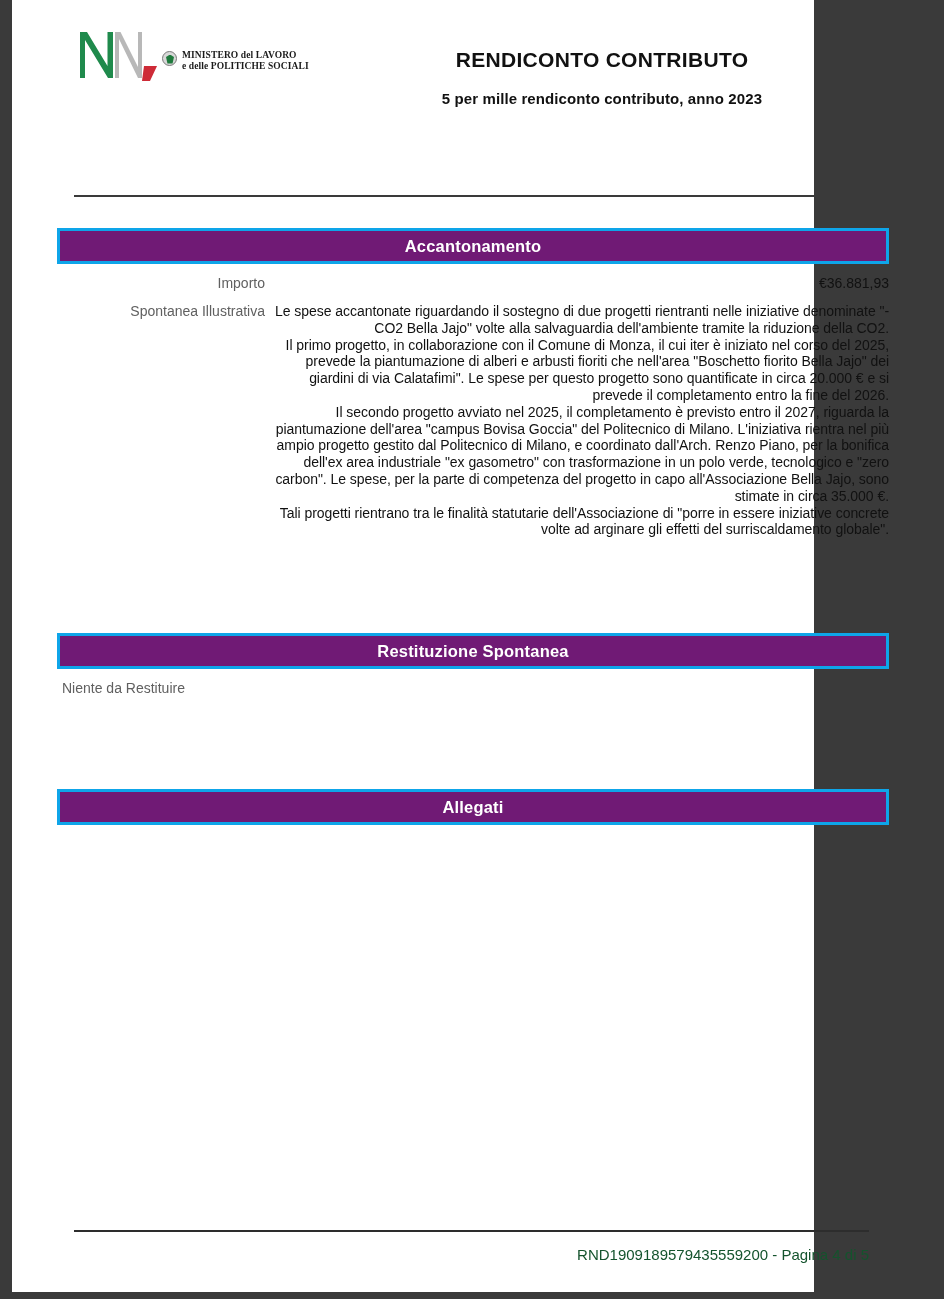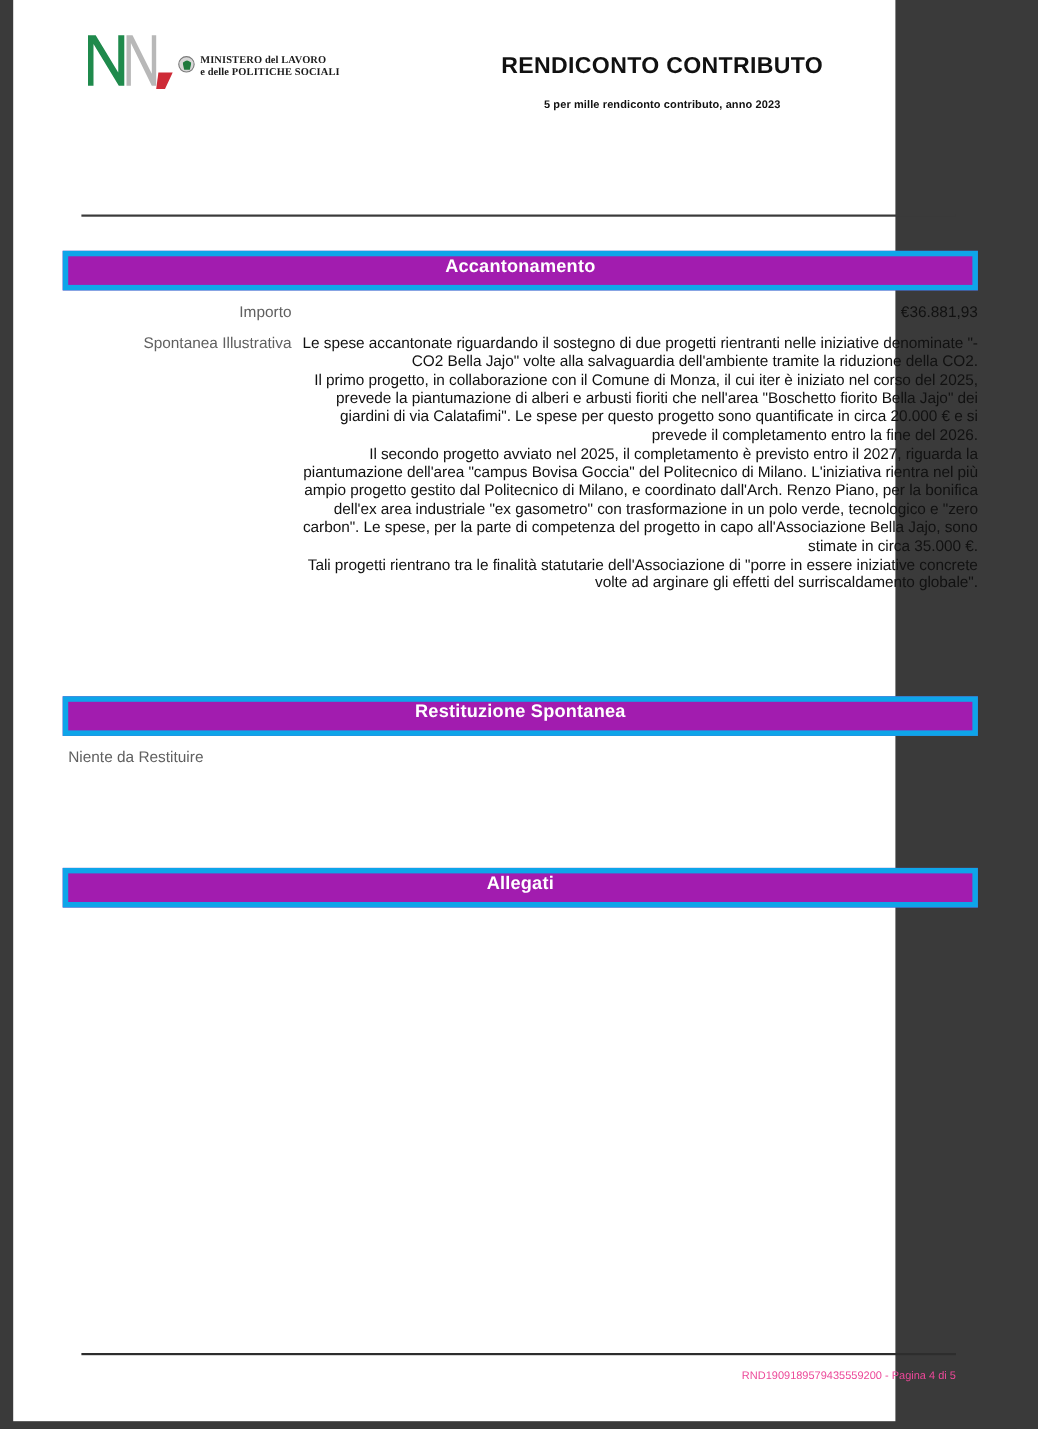--- a/index.html
+++ b/index.html
@@ -101,21 +101,21 @@
   }
   .doc-title {
     font-size: 21px;
     font-weight: bold;
     color: #111111;
     letter-spacing: 0.3px;
     margin: 18px;
   }
   .doc-subtitle {
     margin-top: 16px;
-    font-size: 10px;
+    font-size: 15px;
     font-weight: bold;
     color: #111111;
     letter-spacing: 0.1px;
     text-align: center;
   }
 
   .rule-top {
     position: absolute;
     left: 62px;
     top: 195px;
@@ -125,24 +125,25 @@
   }
 
   
   .section {
     position: absolute;
     left: 45px;
     width: 832px;
   }
   .section-bar {
     height: 36px;
-    background: #a21caf;
-    border: 5px solid #0ea5e9;
+    background: #701a75;
+    border: 3px solid #0ea5e9;
     box-sizing: border-box;
     display: flex;
+    align-items: center;
     justify-content: center;
   }
   .section-bar span {
     color: #ffffff;
     font-size: 16.5px;
     font-weight: bold;
     letter-spacing: 0.2px;
   }
 
   .field-row {
@@ -191,22 +192,22 @@
     width: 795px;
     height: 0;
     border-top: 2px solid #2d2d2d;
   }
   .footer-text {
     position: absolute;
     left: 62px;
     top: 1246px;
     width: 795px;
     text-align: right;
-    font-size: 10px;
-    color: #ec4899;
+    font-size: 15px;
+    color: #14532d;
   }
 </style>
 </head>
 <body>
 
 <div id="viewer">
   <div id="page">
 
     <div class="header">
 

